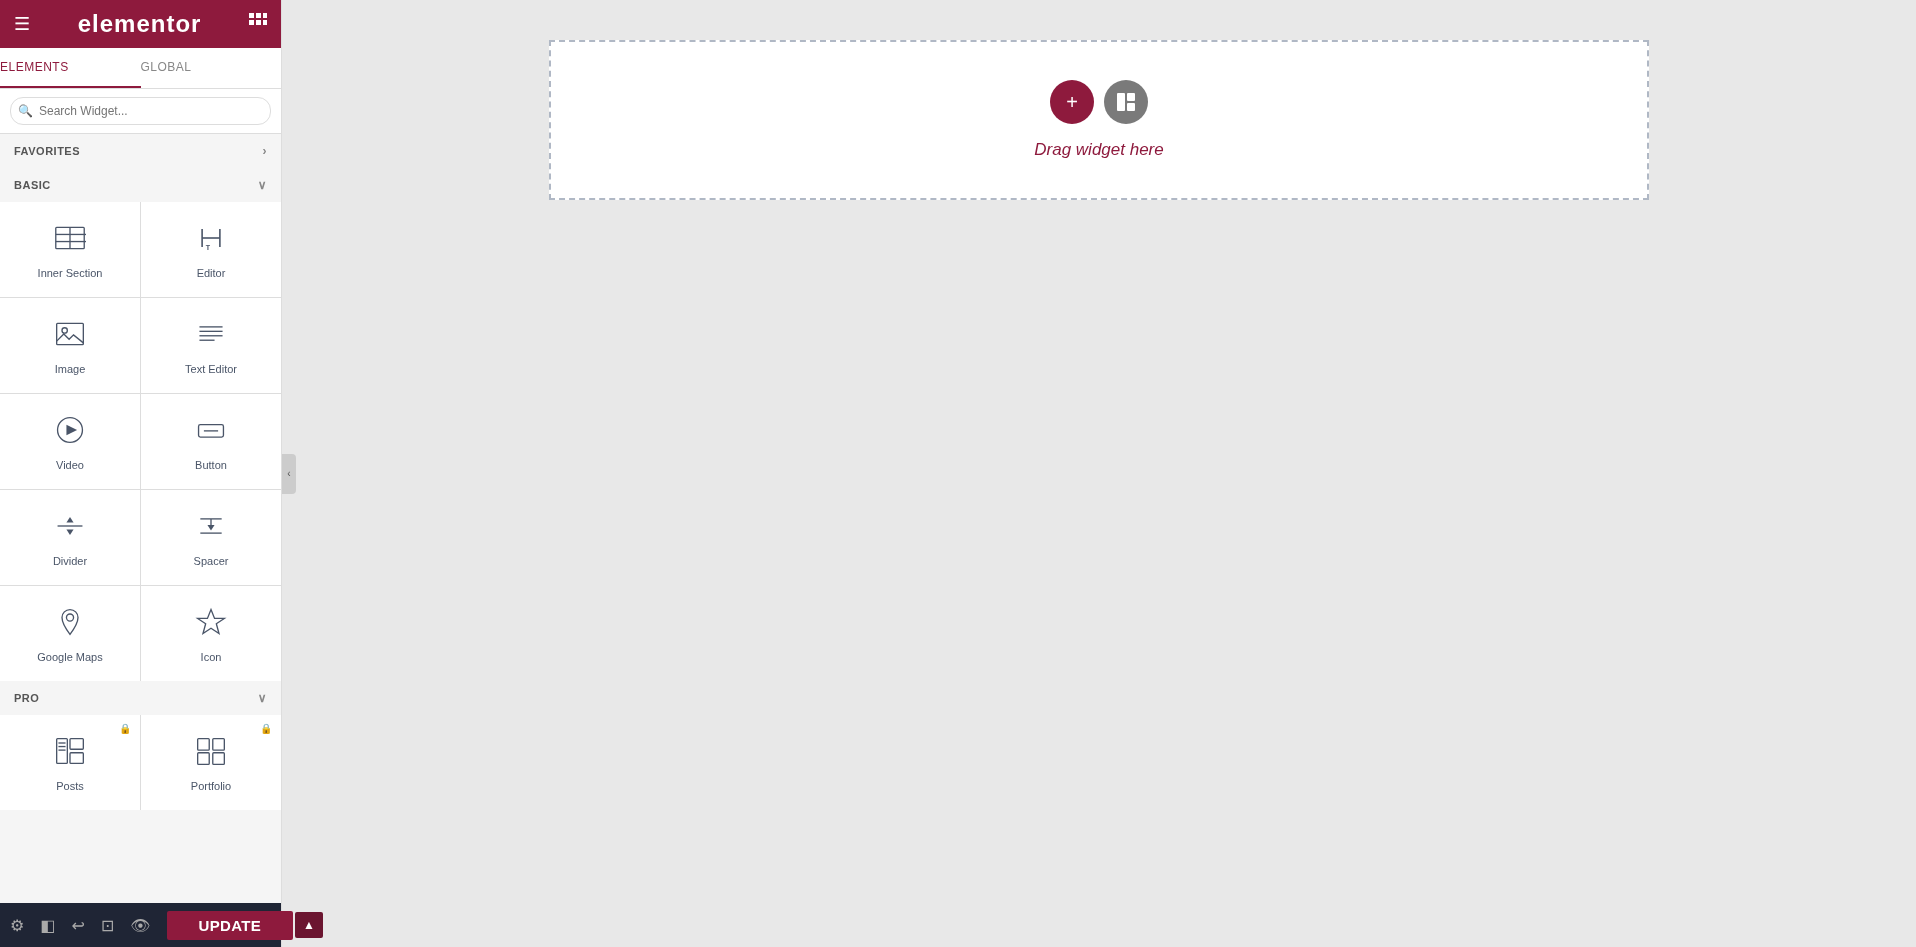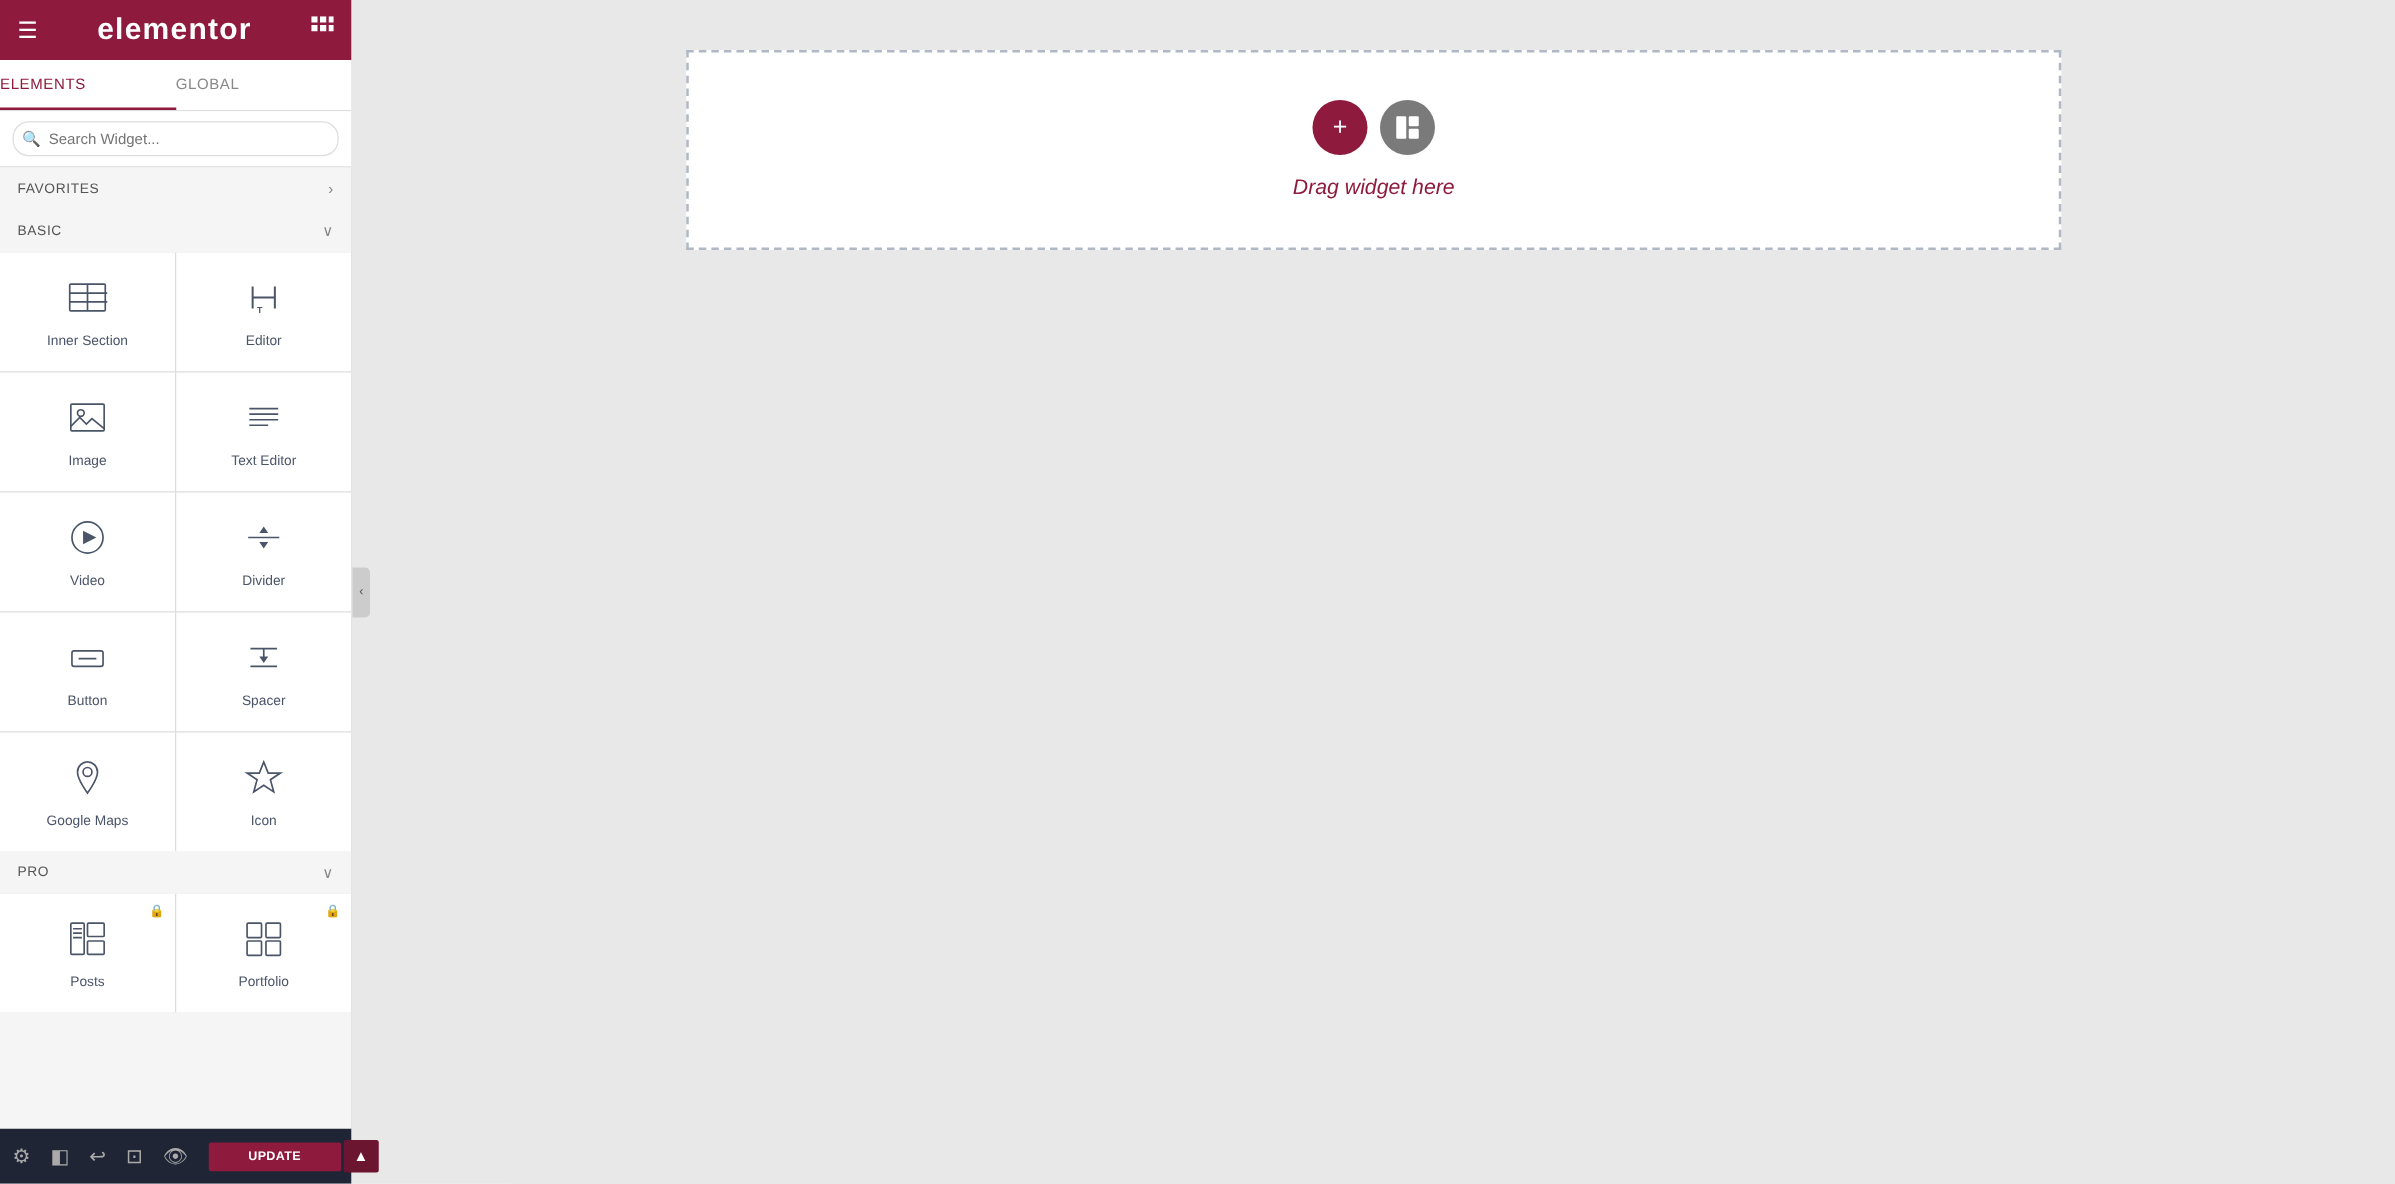--- a/index.html
+++ b/index.html
@@ -81,21 +81,21 @@
       color: #999;
       font-size: 12px;
     }
 
     .section-header {
       display: flex;
       align-items: center;
       justify-content: space-between;
       padding: 10px 14px;
       font-size: 11px;
-      font-weight: 400;
+      font-weight: 700;
       color: #555;
       letter-spacing: 0.5px;
       cursor: pointer;
       background: #f5f5f5;
     }
 
     .section-header .arrow { font-size: 12px; color: #888; }
 
     .widgets-grid {
       display: grid;
@@ -235,21 +235,21 @@
       color: #aaa;
       font-size: 16px;
       cursor: pointer;
     }
 
     .update-btn {
       background: #8e1a3d;
       color: white;
       border: none;
       padding: 6px 32px;
-      font-size: 10px;
+      font-size: 15px;
       font-weight: 600;
       cursor: pointer;
       border-radius: 2px;
       letter-spacing: 0.3px;
     }
 
     .update-dropdown {
       background: #6b1530;
       color: white;
       border: none;
@@ -378,36 +378,36 @@
               <circle cx="18" cy="18" r="14"></circle>
               <polygon points="14,12 14,24 26,18" fill="#4a5568" stroke="none"></polygon>
             </svg>
           </div>
           <span class="widget-label">Video</span>
         </div>
 
         <div class="widget-item">
           <div class="widget-icon">
             <svg class="widget-svg" viewBox="0 0 36 36" fill="none" stroke="#4a5568" stroke-width="1.5">
+              <rect x="4" y="12" width="28" height="14" rx="2"></rect>
+              <line x1="10" y1="19" x2="26" y2="19"></line>
+            </svg>
+          </div>
+          <span class="widget-label">Button</span>
+        </div>
+
+        <div class="widget-item">
+          <div class="widget-icon">
+            <svg class="widget-svg" viewBox="0 0 36 36" fill="none" stroke="#4a5568" stroke-width="1.5">
               <line x1="4" y1="18" x2="32" y2="18"></line>
               <polygon points="18,8 22,14 14,14" fill="#4a5568" stroke="none"></polygon>
               <polygon points="18,28 22,22 14,22" fill="#4a5568" stroke="none"></polygon>
             </svg>
           </div>
           <span class="widget-label">Divider</span>
-        </div>
-
-        <div class="widget-item">
-          <div class="widget-icon">
-            <svg class="widget-svg" viewBox="0 0 36 36" fill="none" stroke="#4a5568" stroke-width="1.5">
-              <rect x="4" y="12" width="28" height="14" rx="2"></rect>
-              <line x1="10" y1="19" x2="26" y2="19"></line>
-            </svg>
-          </div>
-          <span class="widget-label">Button</span>
         </div>
 
         <div class="widget-item">
           <div class="widget-icon">
             <svg class="widget-svg" viewBox="0 0 36 36" fill="none" stroke="#4a5568" stroke-width="1.5">
               <line x1="6" y1="10" x2="30" y2="10"></line>
               <line x1="6" y1="26" x2="30" y2="26"></line>
               <line x1="18" y1="10" x2="18" y2="18"></line>
               <polygon points="14,17 18,23 22,17" fill="#4a5568" stroke="none"></polygon>
             </svg>

